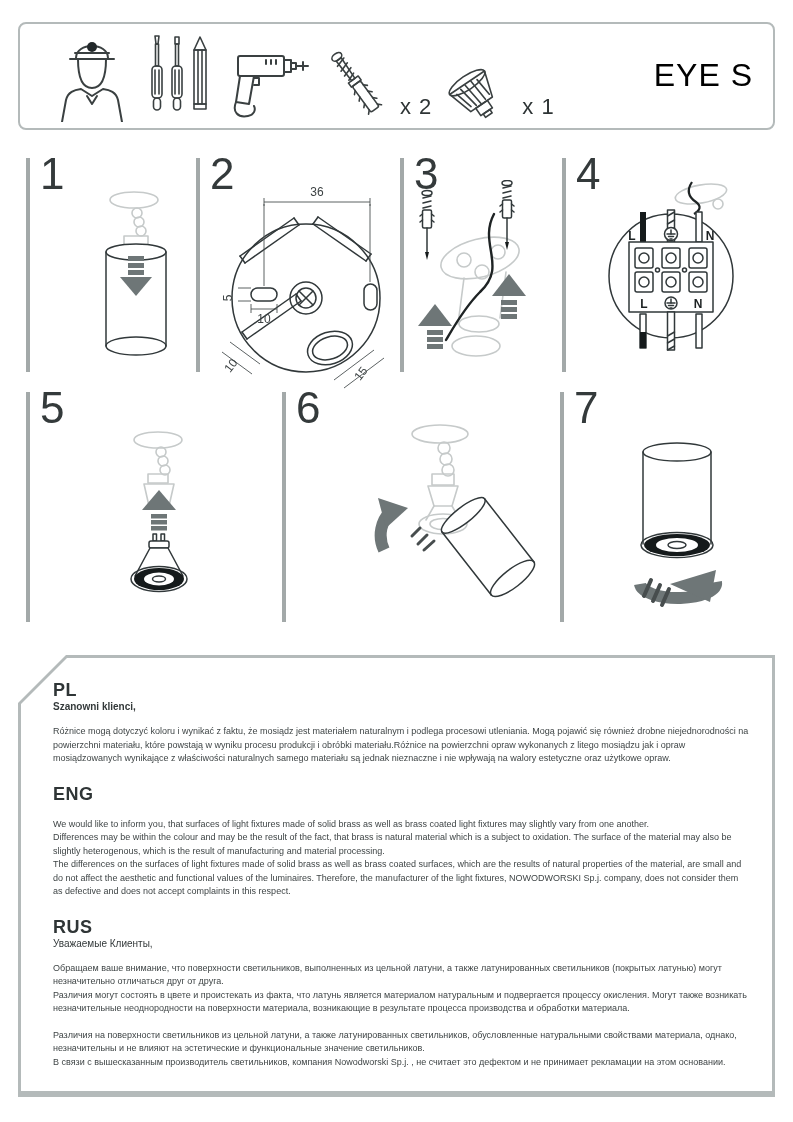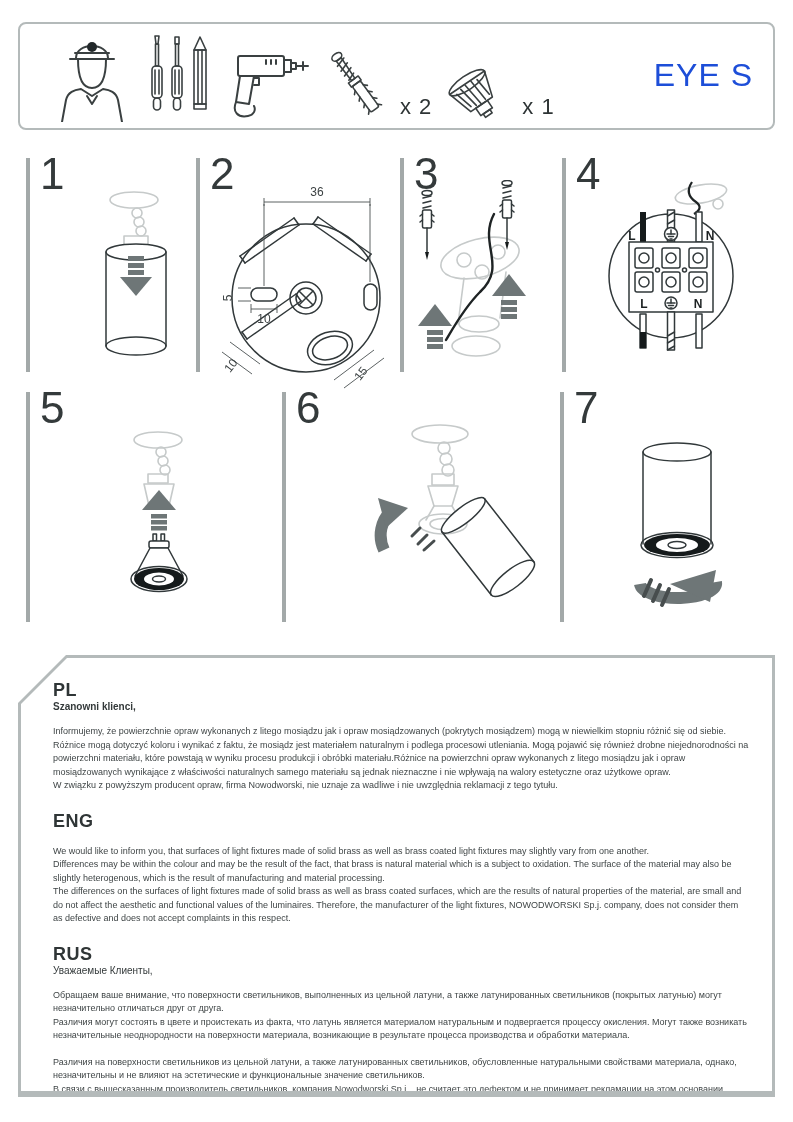--- a/index.html
+++ b/index.html
@@ -5,21 +5,21 @@
   html,body{margin:0;padding:0;background:#fff;}
   #page{position:relative;width:793px;height:1122px;background:#fff;overflow:hidden;
         font-family:"Liberation Sans",sans-serif;color:#3c4243;}
   
   .hbox{position:absolute;left:18px;top:22px;width:753px;height:104px;border:2px solid #b4baba;
         border-radius:8px;display:flex;align-items:center;}
   .icons{display:flex;align-items:flex-end;gap:16px;margin-left:34px;}
   .iconwrap{display:flex;align-items:flex-end;gap:14px;}
   .count{font-size:22px;color:#2e3435;line-height:1;padding-bottom:4px;letter-spacing:1px;}
   .titleblock{margin-left:auto;margin-right:20px;text-align:right;}
-  .title{font-size:32px;letter-spacing:1px;color:#1d4ed8;font-weight:500;line-height:1.1;}
+  .title{font-size:32px;letter-spacing:1px;color:#000000;font-weight:500;line-height:1.1;}
   .models{font-size:19px;color:#4d5354;letter-spacing:1px;margin-top:2px;}
   
   .step{position:absolute;border-left:4px solid #a3a9a9;}
   .row1{top:158px;height:214px;}
   .row2{top:392px;height:230px;}
   .num{position:absolute;left:10px;top:-6px;font-size:44px;color:#343a3b;line-height:1;}
   .illus{position:absolute;}
   
   .ln{stroke:#31383a;fill:none;stroke-width:1.5;stroke-linecap:round;stroke-linejoin:round;}
   .lnw{stroke:#31383a;fill:#fff;stroke-width:1.5;stroke-linejoin:round;}
@@ -380,23 +380,21 @@
     </svg>
   </div>
 
   <div class="notice-outer">
     <div class="notice-inner">
       <div class="notice-content">
         <div class="sec">
           <div class="code">PL</div>
           <div class="greet b">Szanowni klienci,</div>
           <div class="paras">
-            <div class="para">Informujemy, że powierzchnie opraw wykonanych z litego mosiądzu jak i opraw mosiądzowanych (pokrytych mosiądzem) mogą w niewielkim stopniu różnić się od siebie.</div>
             <div class="para">Różnice mogą dotyczyć koloru i wynikać z faktu, że mosiądz jest materiałem naturalnym i podlega procesowi utleniania. Mogą pojawić się również drobne niejednorodności na powierzchni materiału, które powstają w wyniku procesu produkcji i obróbki materiału.Różnice na powierzchni opraw wykonanych z litego mosiądzu jak i opraw mosiądzowanych wynikające z właściwości naturalnych samego materiału są jednak nieznaczne i nie wpływają na walory estetyczne oraz użytkowe opraw.</div>
-            <div class="para">W związku z powyższym producent opraw, firma Nowodworski, nie uznaje za wadliwe i nie uwzględnia reklamacji z tego tytułu.</div>
           </div>
         </div>
         <div class="sec">
           <div class="code">ENG</div>
           <div class="paras">
             <div class="para">We would like to inform you, that surfaces of light fixtures made of solid brass as well as brass coated light fixtures may slightly vary from one another.</div>
             <div class="para">Differences may be within the colour and may be the result of the fact, that brass is natural material which is a subject to oxidation. The surface of the material may also be slightly heterogenous, which is the result of manufacturing and material processing.</div>
             <div class="para">The differences on the surfaces of light fixtures made of solid brass as well as brass coated surfaces, which are the results of natural properties of the material, are small and do not affect the aesthetic and functional values of the luminaires. Therefore, the manufacturer of the light fixtures, NOWODWORSKI Sp.j. company, does not consider them as defective and does not accept complaints in this respect.</div>
           </div>
         </div>

